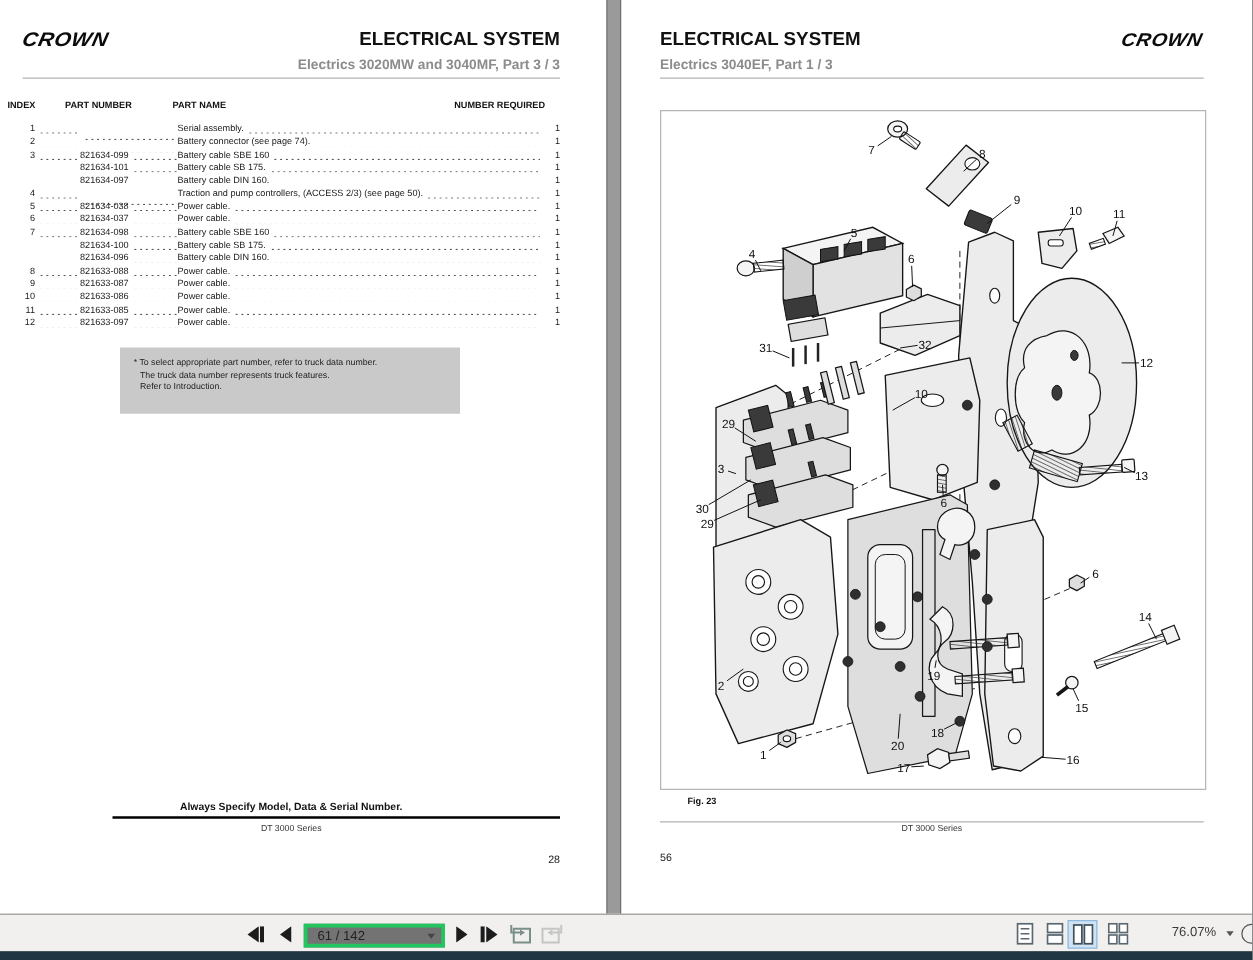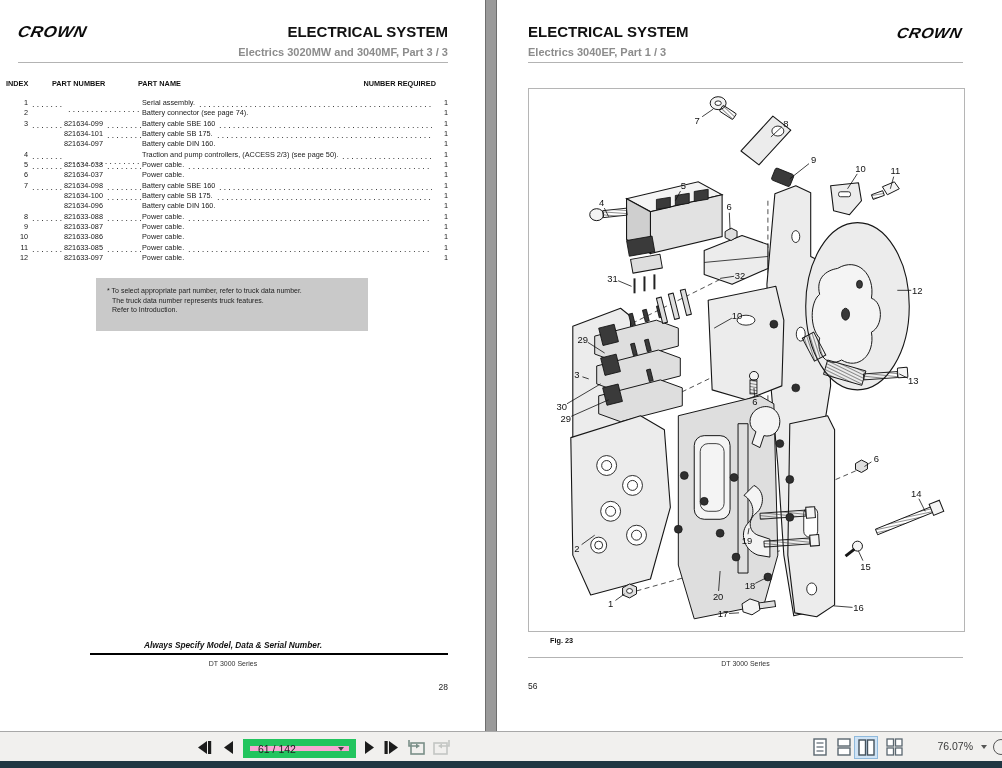--- a/index.html
+++ b/index.html
@@ -30,21 +30,21 @@
   .cell .t{white-space:nowrap;padding-right:2px;}
   .c-idx .t{min-width:10px;text-align:right;}
   .leader{flex:1;height:7px;align-self:flex-end;
      background-image:radial-gradient(circle,#3c3c3c .7px,transparent .8px);
      background-size:4.6px 7px;background-position:1px 3.4px;background-repeat:repeat-x;}
   .leader.off{background:none;}
   .note-box{position:absolute;left:96px;top:278px;width:272px;height:53px;background:#c9c9c9;
      font-size:7px;color:#1d1d1d;padding:8px 0 0 11px;box-sizing:border-box;line-height:9.6px;}
   .note-line2{margin-left:5px;}
   .foot-bold{position:absolute;left:18px;top:640px;width:430px;text-align:center;
-     font-size:8.3px;font-weight:bold;color:#111;font-style:italic;}
+     font-size:8.3px;font-weight:bold;color:#111;}
   .foot-line{position:absolute;left:90px;top:653px;width:358px;height:2px;background:#000;}
   
   .fig-box{position:absolute;left:31px;top:88px;width:437px;height:544px;border:1px solid #b5b5b5;
      box-sizing:border-box;background:#fff;}
   .fig-caption{position:absolute;left:33px;top:636px;font-size:7.3px;font-weight:bold;color:#111;padding-left:20px;}
   .foot-rule{position:absolute;left:31px;top:657px;width:435px;height:1px;background:#b3b3b3;}
   
   .part{fill:#ececec;stroke:#161616;stroke-width:1.1;stroke-linejoin:round;}
   .mid{fill:#dedede;stroke:#161616;stroke-width:1;stroke-linejoin:round;}
   .lite{fill:#f4f4f4;stroke:#161616;stroke-width:1;}
@@ -52,22 +52,22 @@
   .hole{fill:#ffffff;stroke:#161616;stroke-width:.9;}
   .dash{stroke:#222;stroke-width:.8;stroke-dasharray:5 3.5;fill:none;}
   .thread{fill:url(#hatch);stroke:#161616;stroke-width:.9;}
   .callout-text{font-family:"Liberation Sans",sans-serif;font-size:9.5px;fill:#111;text-anchor:middle;}
   .callout-line{stroke:#111;stroke-width:.8;}
   
   .toolbar{position:absolute;left:0;top:731px;width:1002px;height:30px;background:#f1f0ee;
      border-top:1px solid #a8a8a8;box-sizing:border-box;}
   .tb-item{position:absolute;top:0;}
   .navbtn{cursor:pointer;}
-  .pagebox{position:absolute;left:243px;top:7px;width:113px;height:19px;background:#f9a8d4;
-     border:7px solid #22c55e;box-sizing:border-box;display:flex;align-items:center;}
+  .pagebox{position:absolute;left:243px;top:7px;width:113px;height:19px;background:#737373;
+     border:3px solid #22c55e;box-sizing:border-box;display:flex;align-items:center;}
   .pagebox .pval{font-size:10.5px;color:#222;padding-left:8px;flex:1;}
   .pagebox .caret{width:0;height:0;border-left:3.5px solid transparent;border-right:3.5px solid transparent;
      border-top:4px solid #444;margin-right:5px;}
   .zoom-text{position:absolute;left:918px;top:8px;width:55px;text-align:right;font-size:10.5px;color:#3a3a3a;}
   .zoom-caret{position:absolute;left:981px;top:13px;width:0;height:0;
      border-left:3.5px solid transparent;border-right:3.5px solid transparent;border-top:4px solid #555;}
   .mag-cut{position:absolute;left:993px;top:7px;width:16px;height:16px;border:1.6px solid #555;
      border-radius:50%;box-sizing:border-box;}
   .vm-active{position:absolute;left:854px;top:4px;width:24px;height:23px;background:#cfe3f5;
      border:1px solid #8fb9dc;box-sizing:border-box;}

